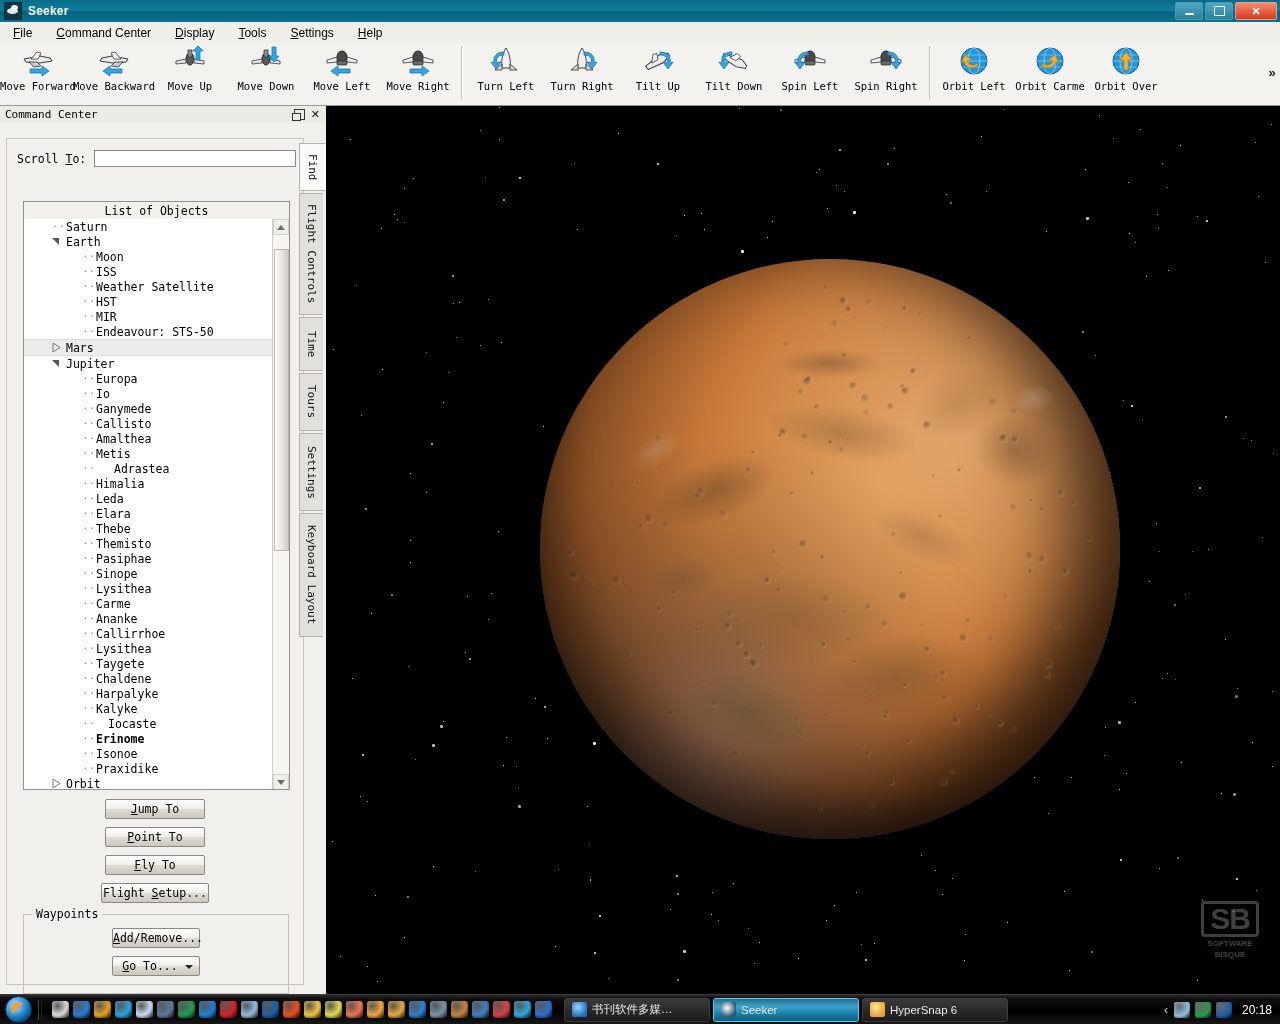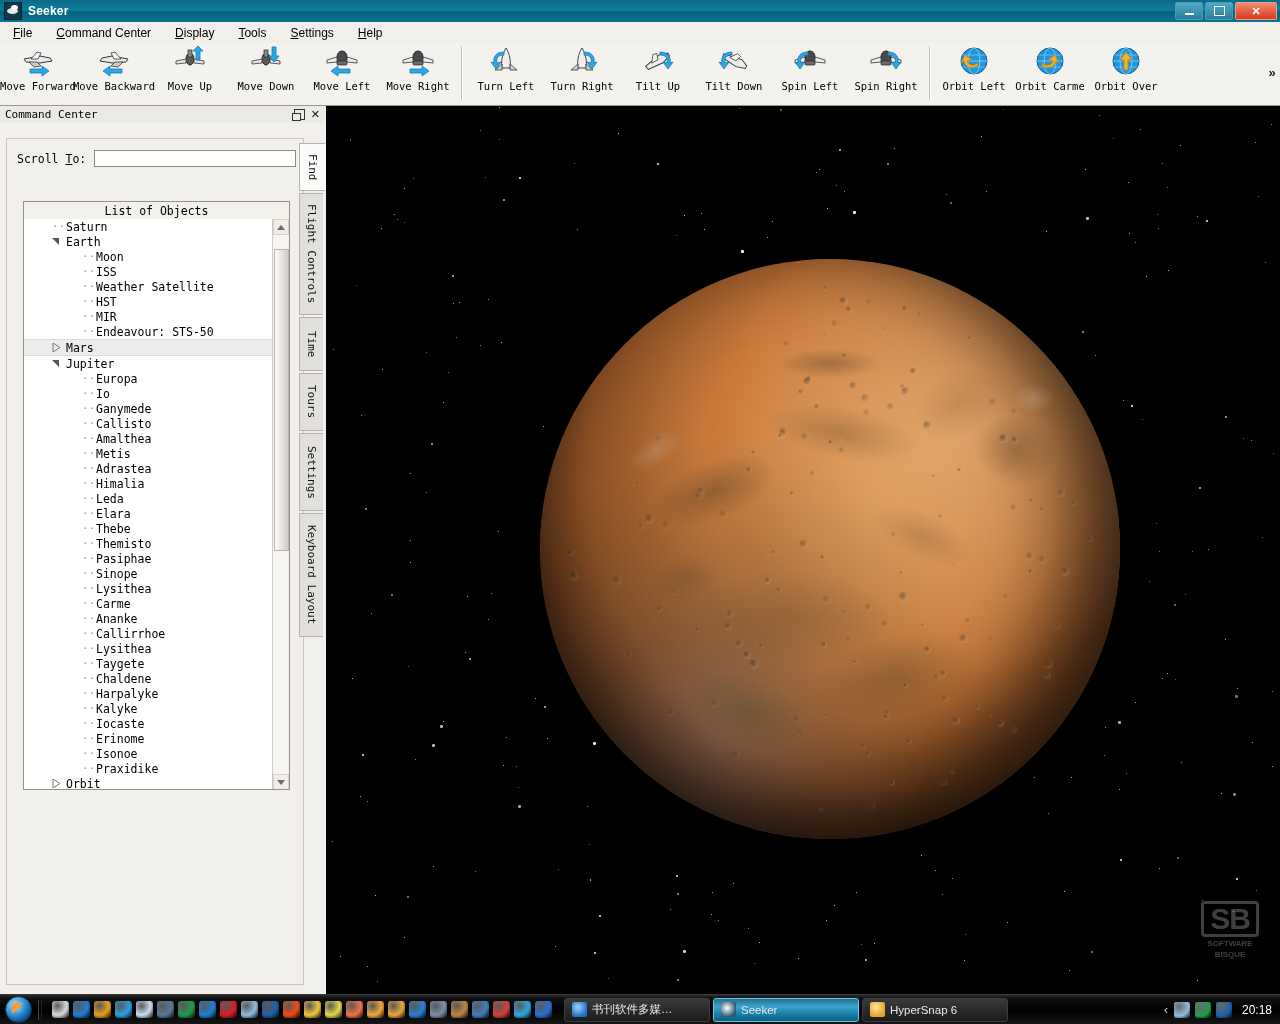--- a/index.html
+++ b/index.html
@@ -1084,21 +1084,21 @@
                 <span style="width: 12px; flex: 0 0 auto; display: inline-flex; align-items: center; justify-content: flex-start;">
                   <span class="dots">··</span>
                 </span>
                 <span style="margin-left: 2px;">Metis</span>
               </div>
               <div class="tnode">
                 <span style="display: inline-block; width: 58px;"></span>
                 <span style="width: 12px; flex: 0 0 auto; display: inline-flex; align-items: center; justify-content: flex-start;">
                   <span class="dots">··</span>
                 </span>
-                <span style="margin-left: 2px;">Adrastea</span>
+                <span style="margin-left: 20px;">Adrastea</span>
               </div>
               <div class="tnode">
                 <span style="display: inline-block; width: 58px;"></span>
                 <span style="width: 12px; flex: 0 0 auto; display: inline-flex; align-items: center; justify-content: flex-start;">
                   <span class="dots">··</span>
                 </span>
                 <span style="margin-left: 2px;">Himalia</span>
               </div>
               <div class="tnode">
                 <span style="display: inline-block; width: 58px;"></span>
@@ -1203,28 +1203,28 @@
                 <span style="width: 12px; flex: 0 0 auto; display: inline-flex; align-items: center; justify-content: flex-start;">
                   <span class="dots">··</span>
                 </span>
                 <span style="margin-left: 2px;">Kalyke</span>
               </div>
               <div class="tnode">
                 <span style="display: inline-block; width: 58px;"></span>
                 <span style="width: 12px; flex: 0 0 auto; display: inline-flex; align-items: center; justify-content: flex-start;">
                   <span class="dots">··</span>
                 </span>
-                <span style="margin-left: 2px;">Iocaste</span>
-              </div>
-              <div class="tnode">
-                <span style="display: inline-block; width: 58px;"></span>
-                <span style="width: 12px; flex: 0 0 auto; display: inline-flex; align-items: center; justify-content: flex-start;">
-                  <span class="dots">··</span>
-                </span>
-                <span style="margin-left: 2px;">Erinome</span>
+                <span style="margin-left: 14px;">Iocaste</span>
+              </div>
+              <div class="tnode">
+                <span style="display: inline-block; width: 58px;"></span>
+                <span style="width: 12px; flex: 0 0 auto; display: inline-flex; align-items: center; justify-content: flex-start;">
+                  <span class="dots">··</span>
+                </span>
+                <span style="margin-left: 2px; font-weight: bold;">Erinome</span>
               </div>
               <div class="tnode">
                 <span style="display: inline-block; width: 58px;"></span>
                 <span style="width: 12px; flex: 0 0 auto; display: inline-flex; align-items: center; justify-content: flex-start;">
                   <span class="dots">··</span>
                 </span>
                 <span style="margin-left: 2px;">Isonoe</span>
               </div>
               <div class="tnode">
                 <span style="display: inline-block; width: 58px;"></span>
@@ -1247,21 +1247,35 @@
             <div class="ts-arrow">
                 <div class="tri-up"></div>
               </div>
             <div class="ts-thumb"></div>
             <div class="ts-arrow down">
                 <div class="tri-dn"></div>
               </div>
           </div>
         </div>
 
-
+        <div class="cc-buttons" id="cc-buttons">
+            <button class="cc-btn"><u>J</u>ump To</button>
+            <button class="cc-btn"><u>P</u>oint To</button>
+            <button class="cc-btn"><u>F</u>ly To</button>
+            <button class="cc-btn" style="width: 108px;">Flight <u>S</u>etup...</button>
+          </div>
+
+        <div class="waypoints">
+          <div class="wp-legend">Waypoints</div>
+          <div style="padding-top:13px">
+            <button class="wp-btn"><u>A</u>dd/Remove...</button>
+            <div style="height:8px"></div>
+            <button class="wp-btn split"><u>G</u>o To...</button>
+          </div>
+        </div>
       </div>
 
       <div class="vtabs" id="vtabs">
           <div class="vtab active" style="height: 46px;">
             <span>Find</span>
           </div>
           <div class="vtab" style="height: 120px;">
             <span>Flight Controls</span>
           </div>
           <div class="vtab" style="height: 52px;">

